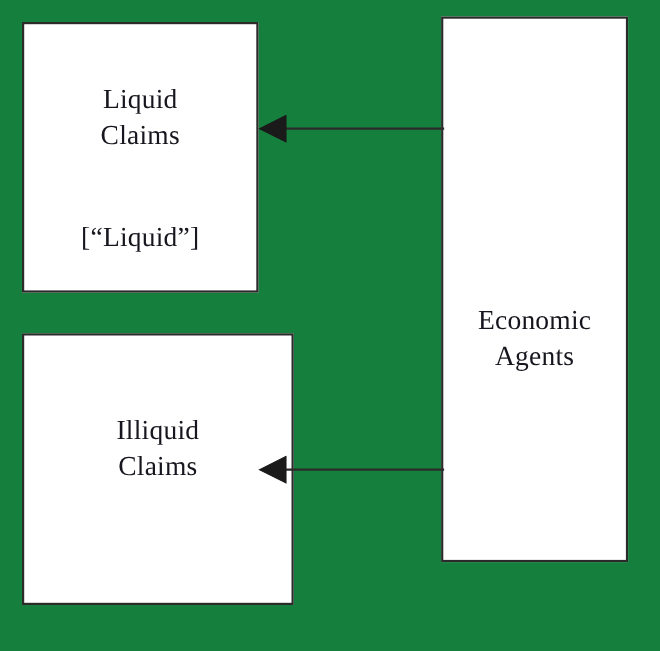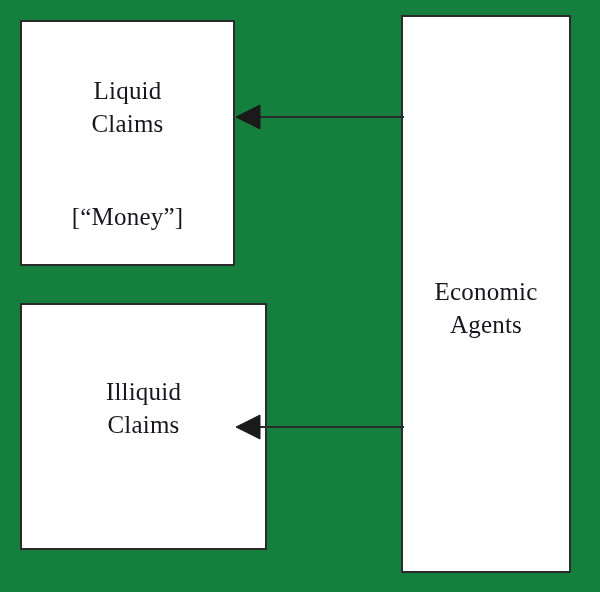--- a/index.html
+++ b/index.html
@@ -39,21 +39,21 @@
     left: 20px;
     top: 303px;
     width: 247px;
     height: 247px;
   }
 
   #box-economic-agents {
     left: 401px;
     top: 15px;
     width: 170px;
-    height: 558px;
+    height: 496px;
   }
 
   
   .node-label {
     position: absolute;
     left: 0;
     right: 0;
     text-align: center;
     color: #16161e;
     font-size: 25px;
@@ -101,21 +101,21 @@
   }
 </style>
 </head>
 <body>
 
 <div id="diagram-canvas">
 
   <div class="node-box" id="box-liquid-claims">
     <div class="node-label" id="label-liquid-claims">Liquid
 Claims</div>
-    <div class="node-label" id="label-money">[“Money”]</div>
+    <div class="node-label" id="label-money">[“Liquid”]</div>
   </div>
 
   <div class="node-box" id="box-illiquid-claims">
     <div class="node-label" id="label-illiquid-claims">Illiquid
 Claims</div>
   </div>
 
   <div class="node-box" id="box-economic-agents">
     <div class="node-label" id="label-economic-agents">Economic
 Agents</div>

